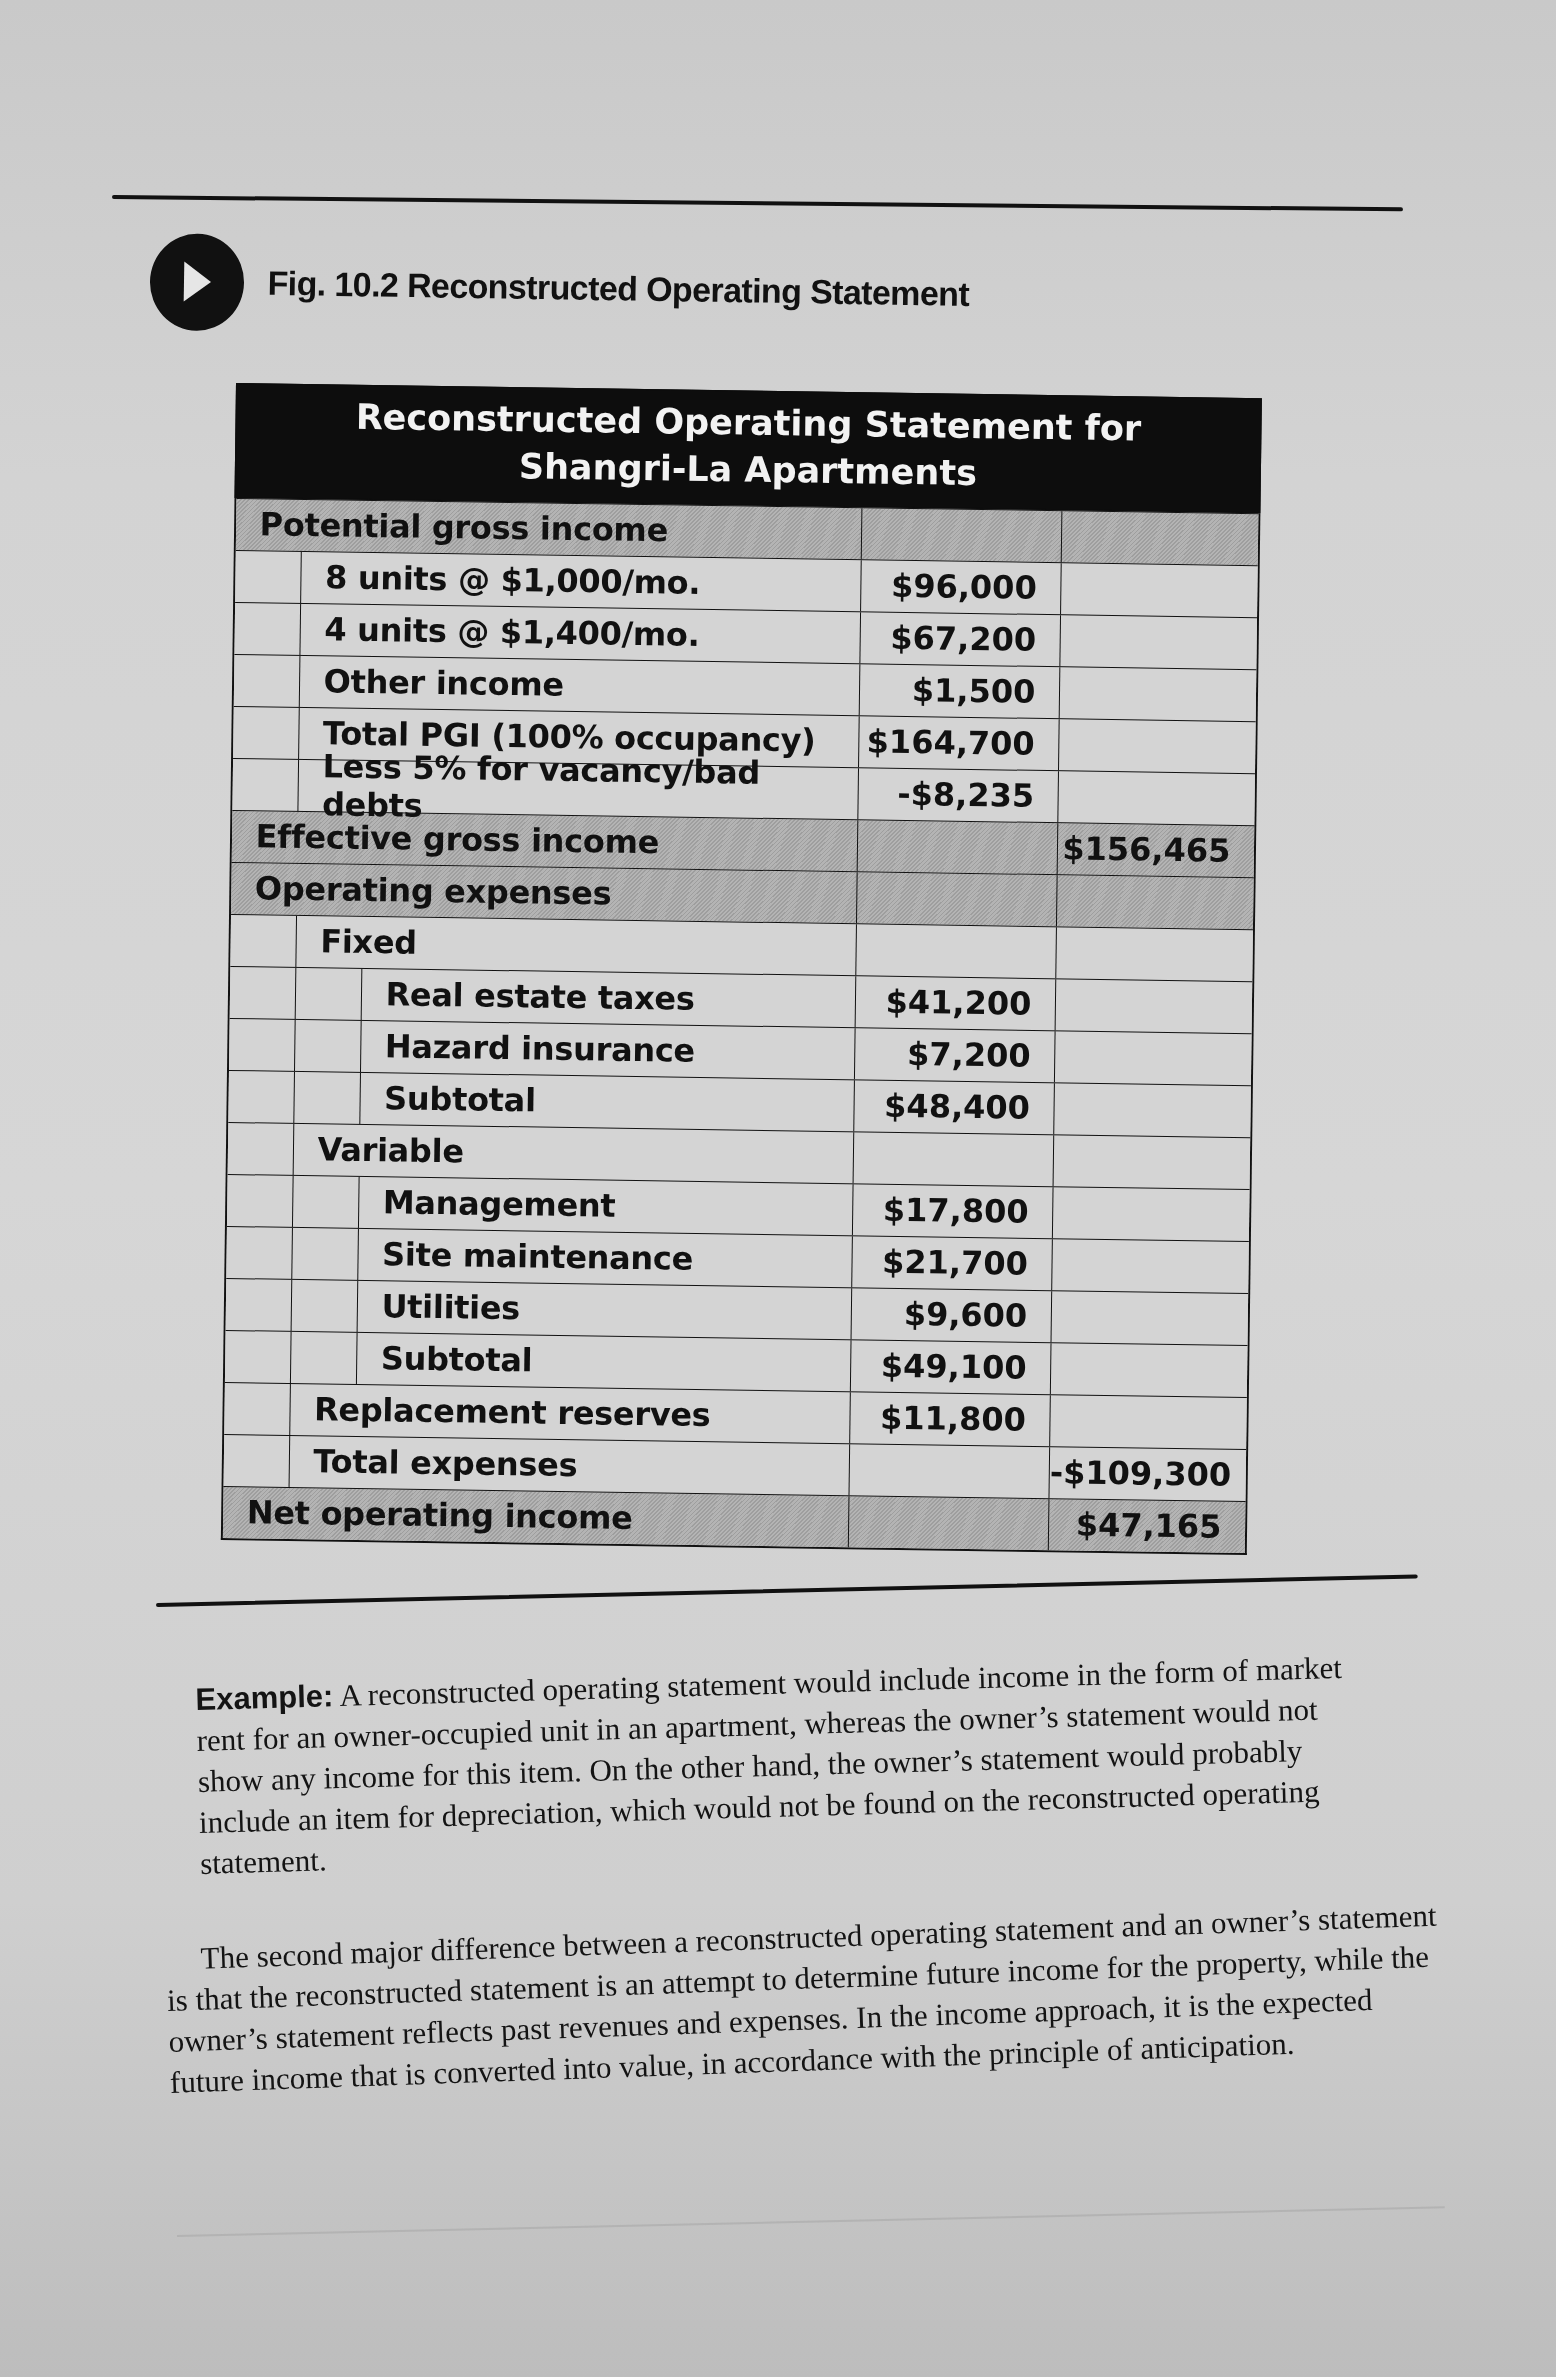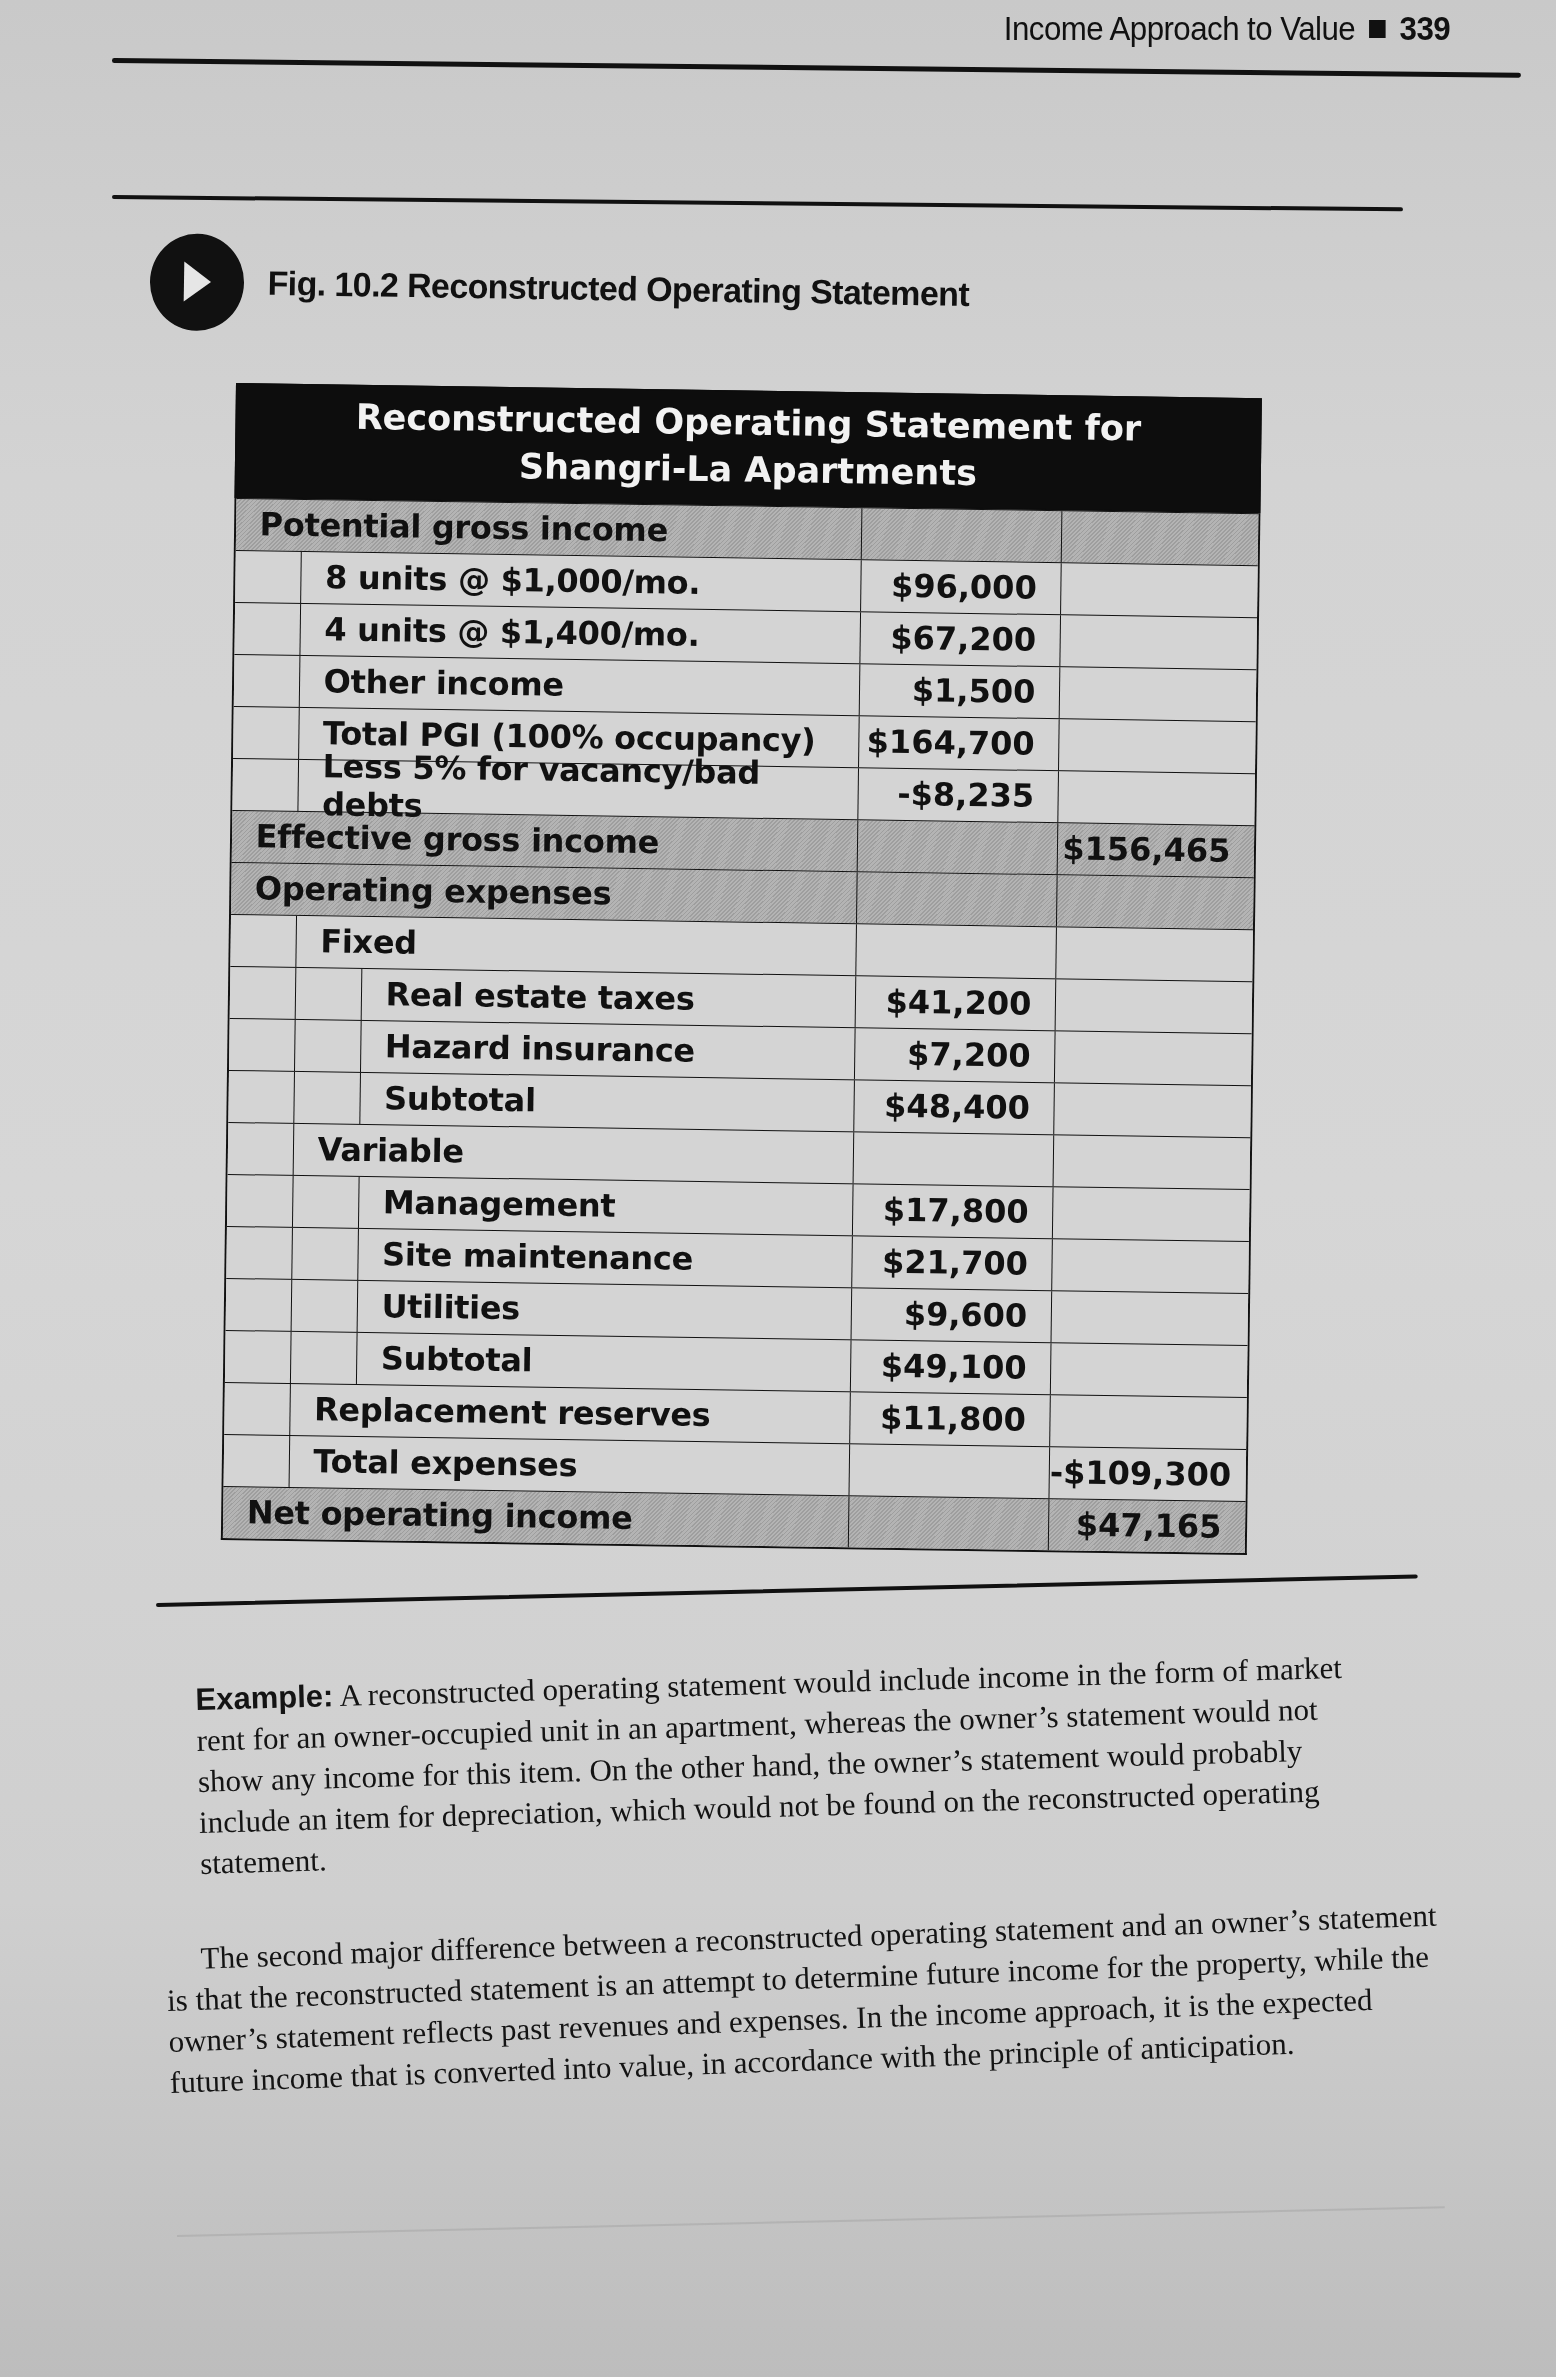--- a/index.html
+++ b/index.html
@@ -51,28 +51,20 @@
   .example { left:195px; top:1679px; width:1156px; transform:rotate(-1.6deg); }
   .example .lead { font-family:"Liberation Sans", sans-serif; font-weight:bold; }
   .para2 { left:165px; top:1939px; width:1285px; transform:rotate(-2.0deg); text-indent:35px; }
   .bottom-faint-rule { position:absolute; left:177px; top:2235px; width:1268px; height:2.4px; background:#a9a9a9; transform:rotate(-1.3deg); transform-origin:left; opacity:.6; }
 </style>
 </head>
 <body>
 
 <div class="page">
 
-  <div class="running-header">
-    <div class="rh-text">
-      <span>Income Approach to Value</span>
-      <span class="rh-square"></span>
-      <span class="rh-page">339</span>
-    </div>
-    <div class="rh-rule"></div>
-  </div>
 
   <div class="fig-rule-top"></div>
 
   <div class="fig-caption">
     <div class="fig-icon"></div>
     <div class="fig-title">Fig. 10.2  Reconstructed Operating Statement</div>
   </div>
 
   <div class="table-wrap">
     <div class="tbl-header">

